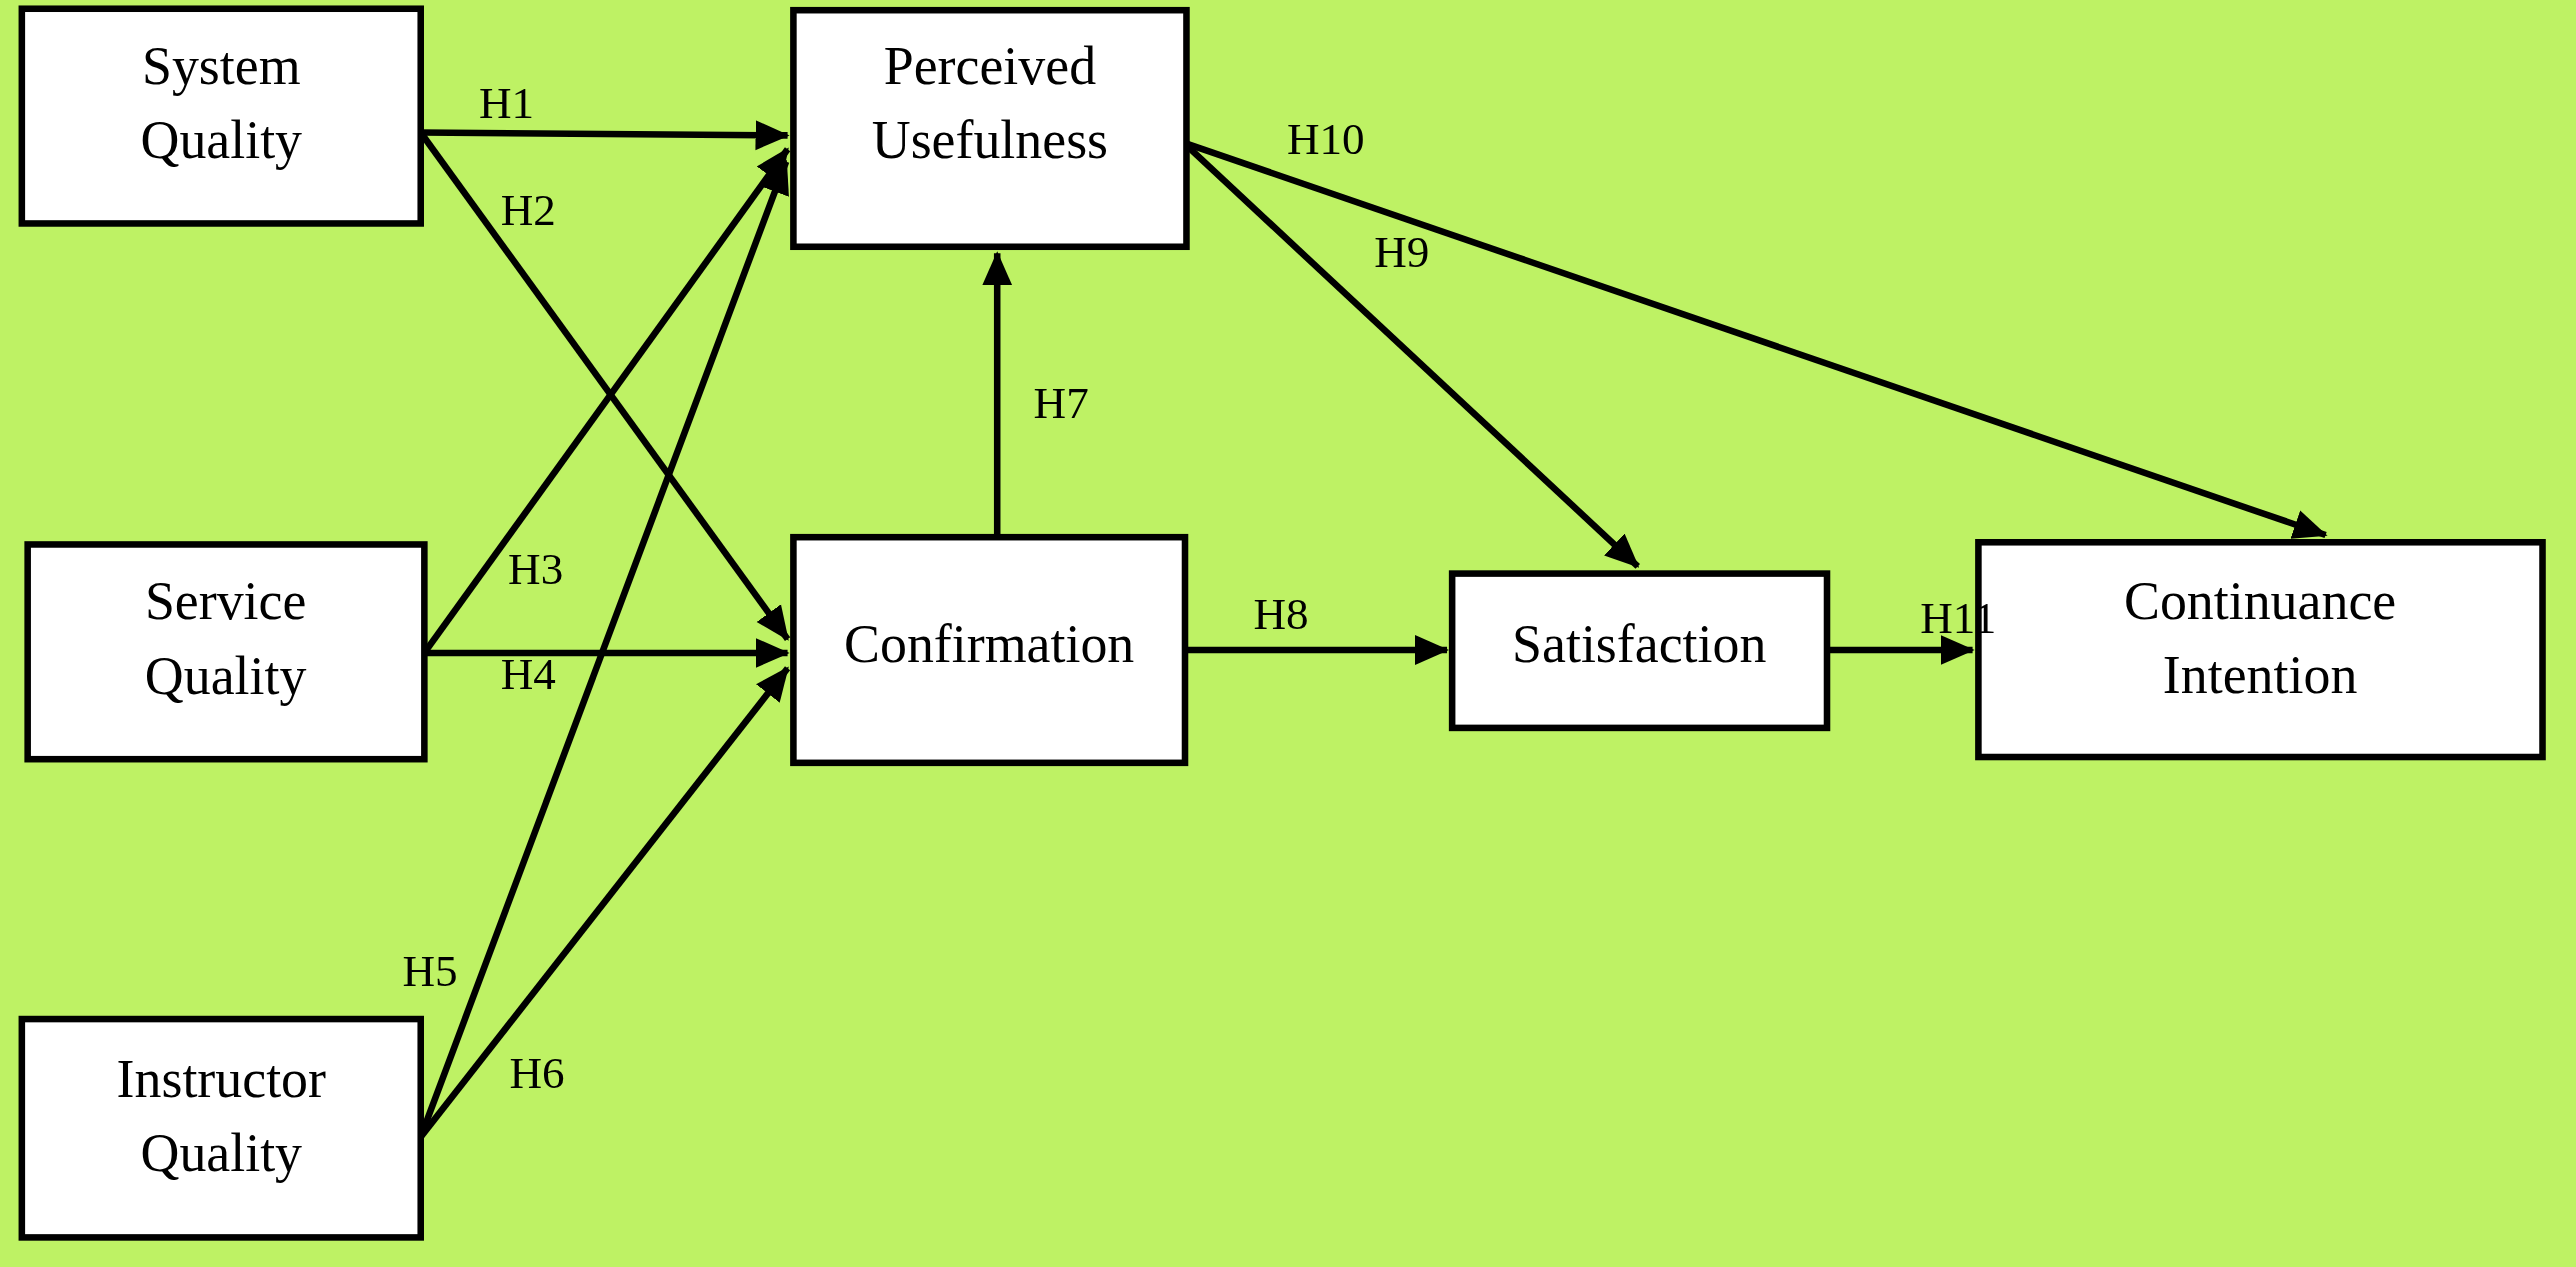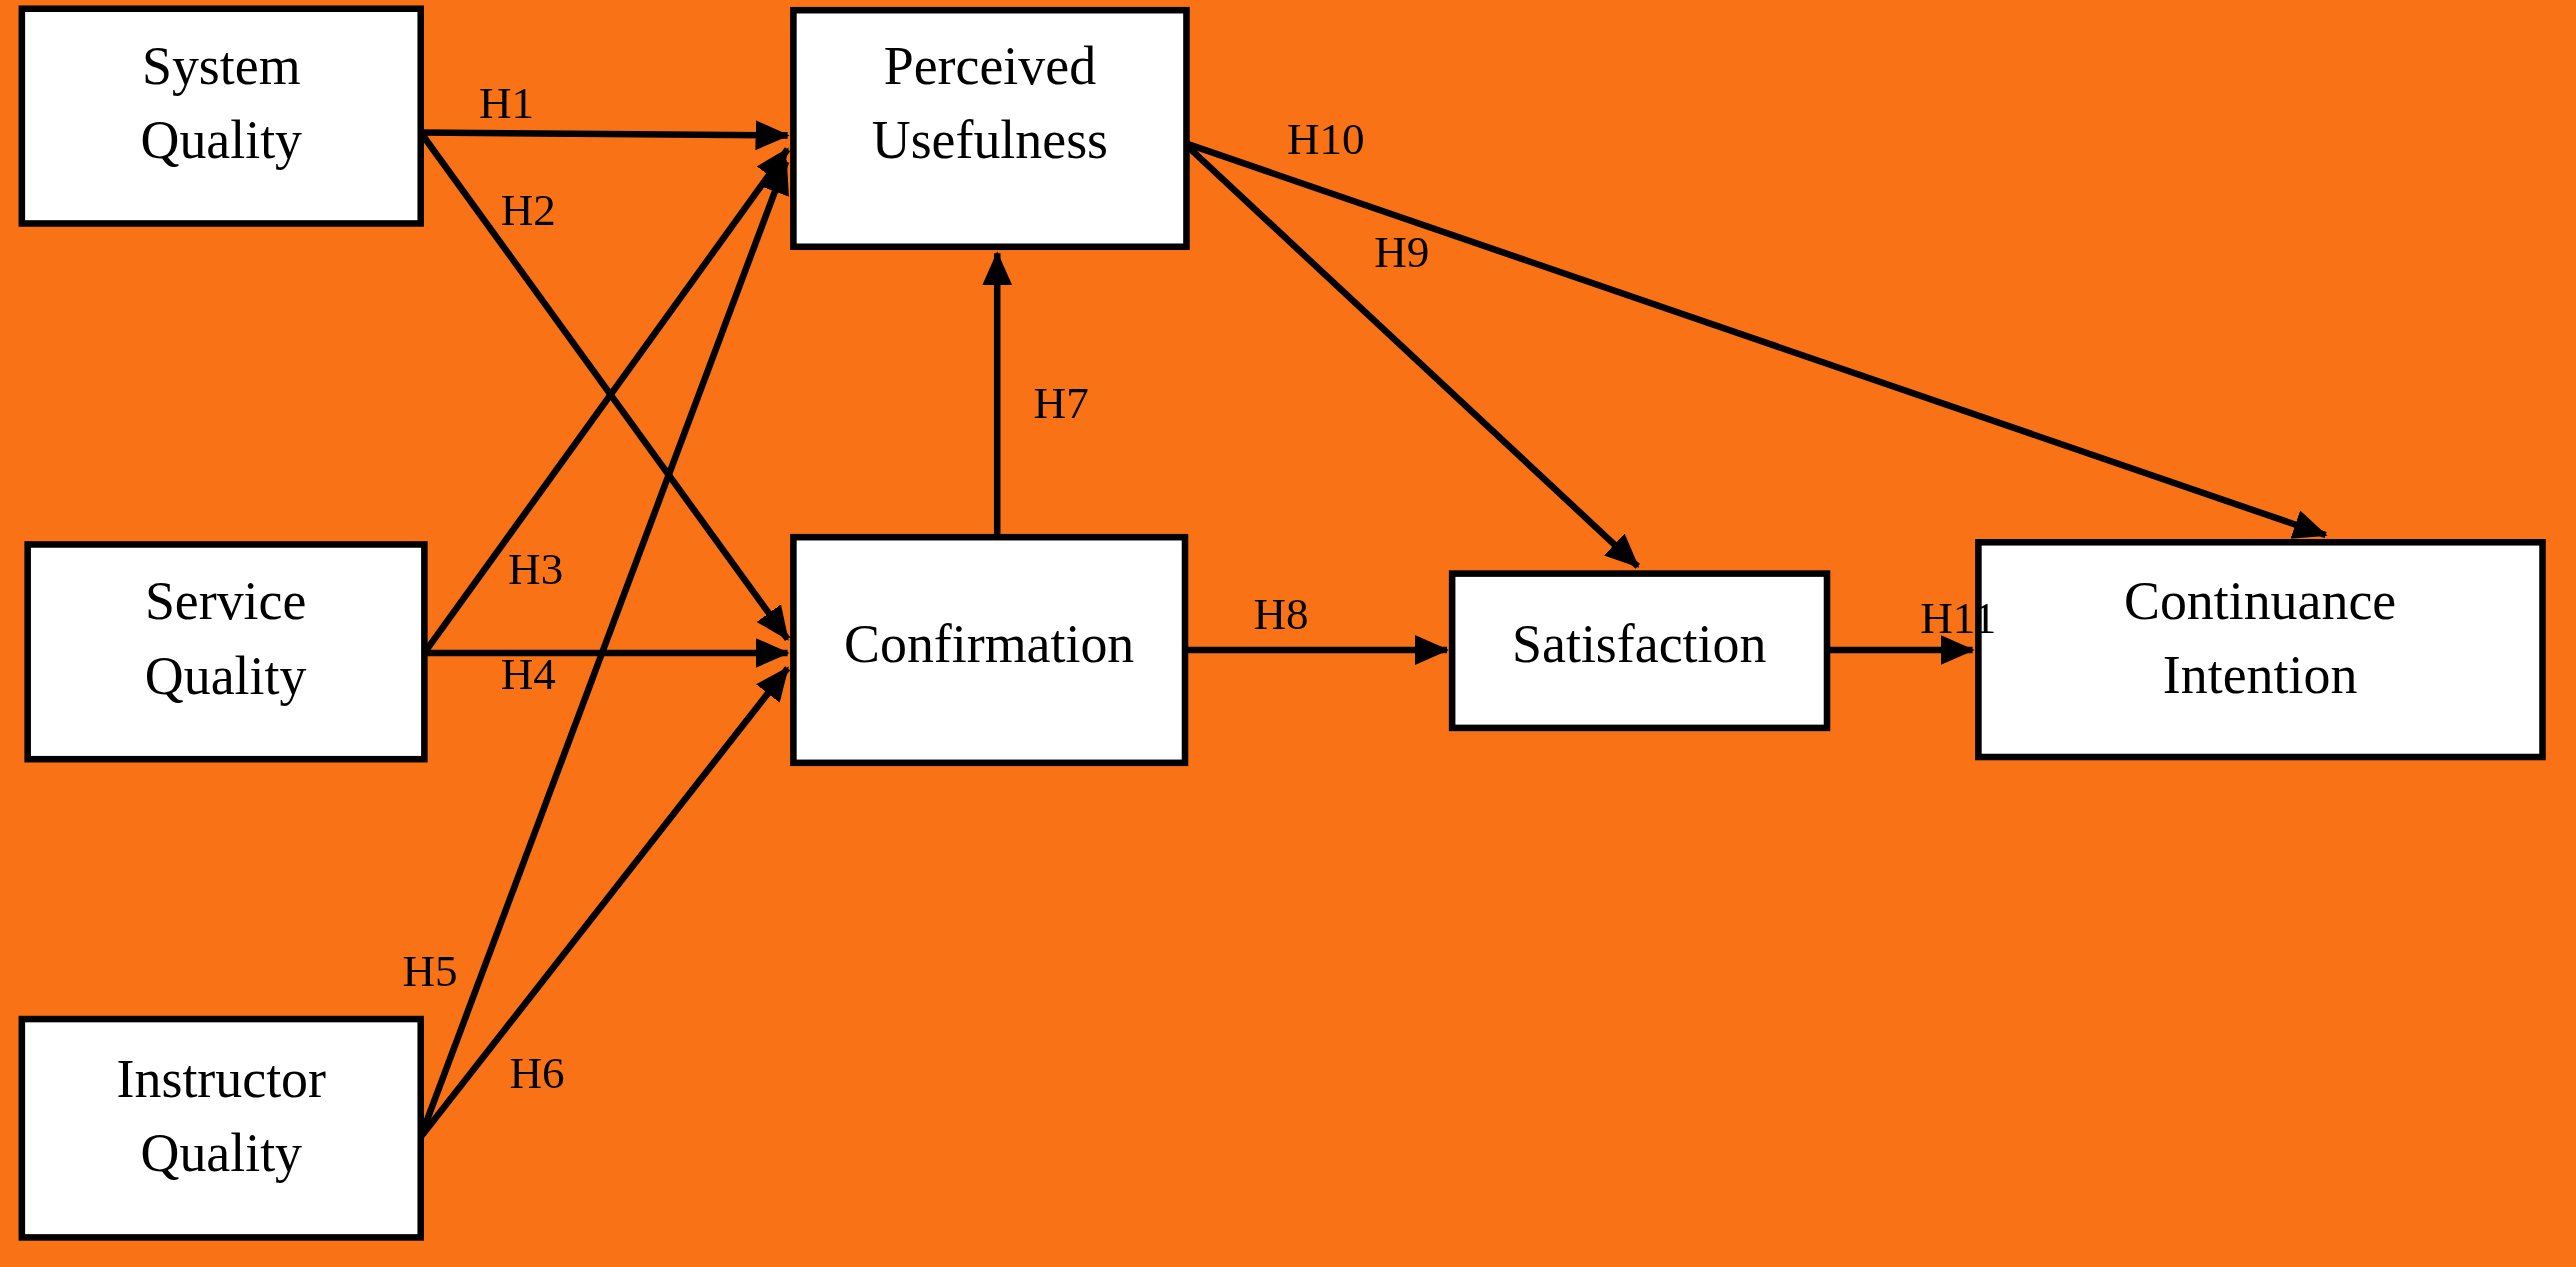--- a/index.html
+++ b/index.html
@@ -10,21 +10,21 @@
   body {
     width: 2576px;
     height: 1268px;
     font-family: "Liberation Serif", "DejaVu Serif", serif;
     overflow: hidden;
   }
   #diagram-root {
     position: relative;
     width: 2576px;
     height: 1268px;
-    background: #f97316;
+    background: #bef264;
   }
   svg#model-svg {
     position: absolute;
     top: 0;
     left: 0;
     width: 2576px;
     height: 1268px;
     display: block;
   }
   .construct-box {

